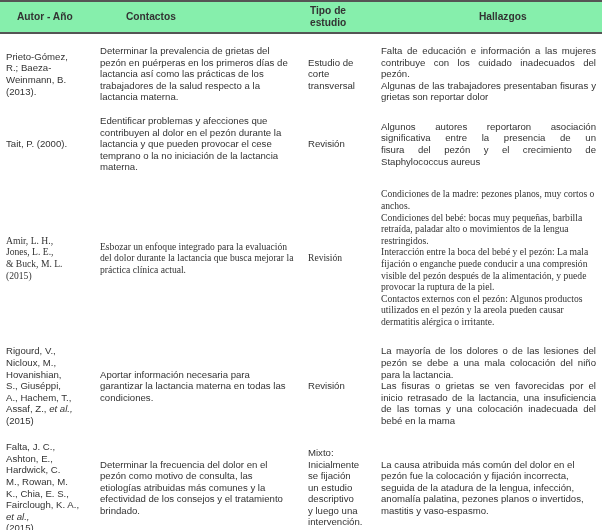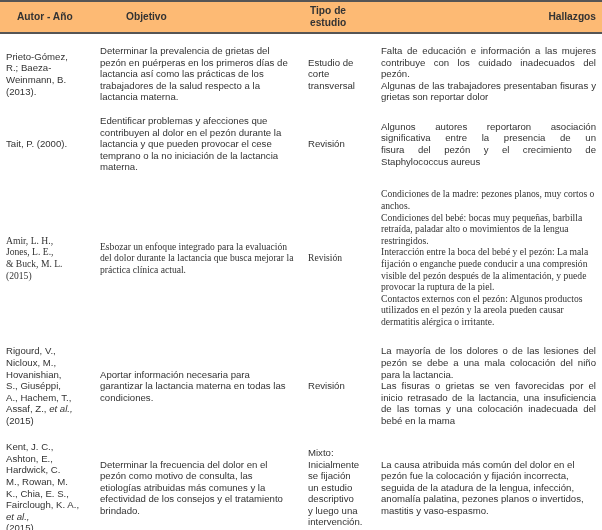--- a/index.html
+++ b/index.html
@@ -1,28 +1,28 @@
 <!DOCTYPE html>
 <html><head>
 <meta charset="utf-8">
 <style>
   html, body { margin: 0; padding: 0; background: #ffffff; }
   body { width: 602px; height: 530px; overflow: hidden; font-family: "Liberation Sans", sans-serif; color: #333333; }
   .table-wrap { position: absolute; left: 0; top: 0; width: 602px; }
   table { border-collapse: collapse; width: 602px; table-layout: fixed; font-size: 9.6px; line-height: 11.6px; }
-  thead tr { background: #fdba74; }
+  thead tr { background: #86efac; }
   thead th {
     font-weight: bold; text-align: left; height: 30px; padding: 0 6px;
     color: #333; font-size: 10.2px;
     border-top: 2px solid #555555; border-bottom: 2px solid #555555;
   }
   th.c1 { padding-left: 17px; }
   th.c2 { padding-left: 34px; }
   th.c3 { padding-left: 12px; }
-  th.c4 { padding-left: 106px; text-align: right; }
+  th.c4 { padding-left: 106px; }
   tbody td { vertical-align: middle; padding: 3px 4px; }
   tbody tr.last td { border-bottom: 2px solid #666666; }
   td.c1 { padding-left: 6px; margin-left: 48px; }
   td.c2 { padding-left: 8px; }
   td.c3 { padding-left: 10px; }
   td.c4 { padding-left: 8px; padding-right: 6px; margin-top: 31px; }
   .just { text-align: justify; }
   .line { display: block; }
   em { font-style: italic; }
   tr.r1 td { height: 68px; padding-top: 6px; }
@@ -38,21 +38,21 @@
 <table>
   <colgroup>
     <col style="width:92px">
     <col style="width:206px">
     <col style="width:75px">
     <col style="width:229px">
   </colgroup>
   <thead>
     <tr>
       <th class="c1">Autor - Año</th>
-      <th class="c2">Objetivo</th>
+      <th class="c2">Contactos</th>
       <th class="c3">Tipo de estudio</th>
       <th class="c4">Hallazgos</th>
     </tr>
   </thead>
   <tbody>
 
     <tr class="r1">
       <td class="c1">
         <span class="line">Prieto-Gómez,</span>
         <span class="line">R.; Baeza-</span>
@@ -109,21 +109,21 @@
       <td class="c2">Aportar información necesaria para garantizar la lactancia materna en todas las condiciones.</td>
       <td class="c3">Revisión</td>
       <td class="c4 just">
         <span class="line">La mayoría de los dolores o de las lesiones del pezón se debe a una mala colocación del niño para la lactancia.</span>
         <span class="line">Las fisuras o grietas se ven favorecidas por el inicio retrasado de la lactancia, una insuficiencia de las tomas y una colocación inadecuada del bebé en la mama</span>
       </td>
     </tr>
 
     <tr class="r5 last">
       <td class="c1">
-        <span class="line">Kent, J. C.,</span>
+        <span class="line">Falta, J. C.,</span>
         <span class="line">Ashton, E.,</span>
         <span class="line">Hardwick, C.</span>
         <span class="line">M., Rowan, M.</span>
         <span class="line">K., Chia, E. S.,</span>
         <span class="line">Fairclough, K. A.,</span>
         <em class="line">et al.,</em>
         <span class="line">(2015)</span>
       </td>
       <td class="c2">Determinar la frecuencia del dolor en el pezón como motivo de consulta, las etiologías atribuidas más comunes y la efectividad de los consejos y el tratamiento brindado.</td>
       <td class="c3">

